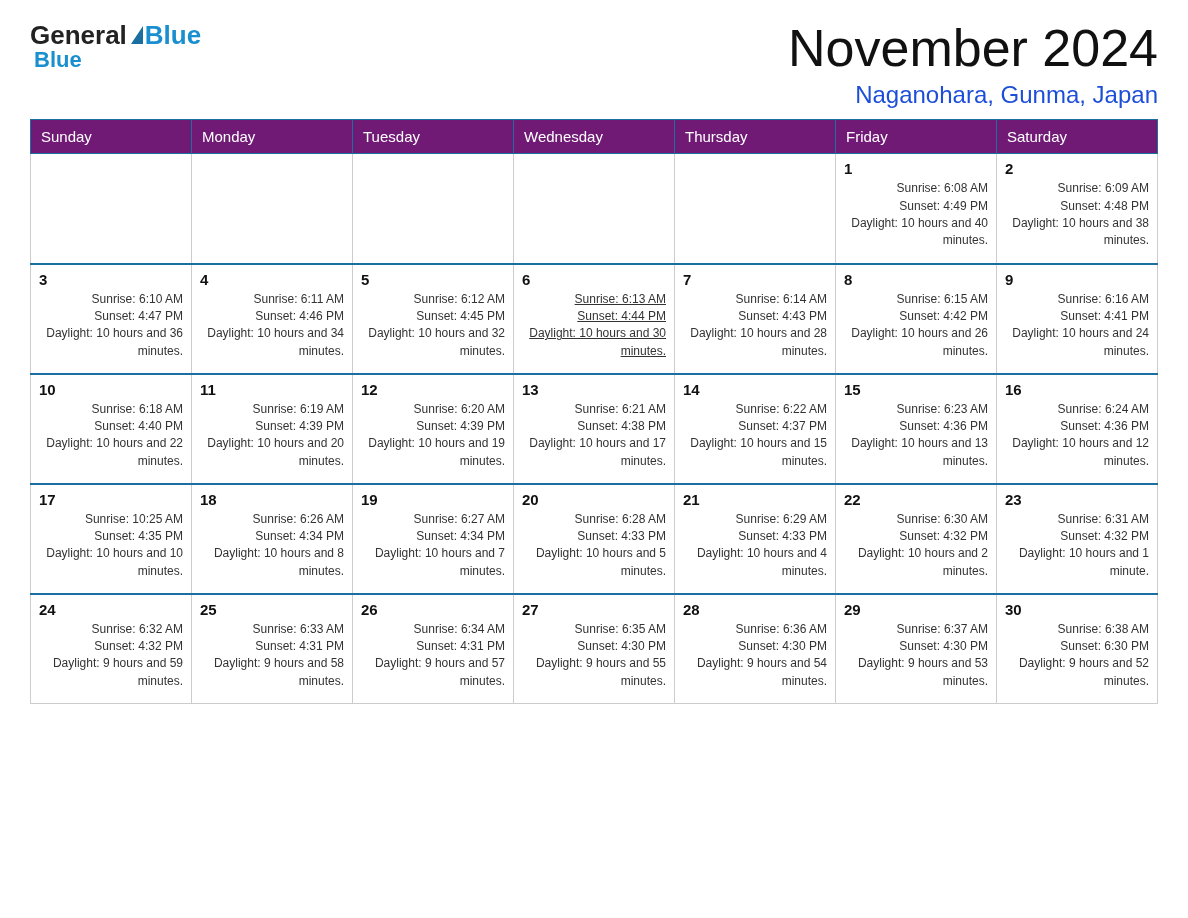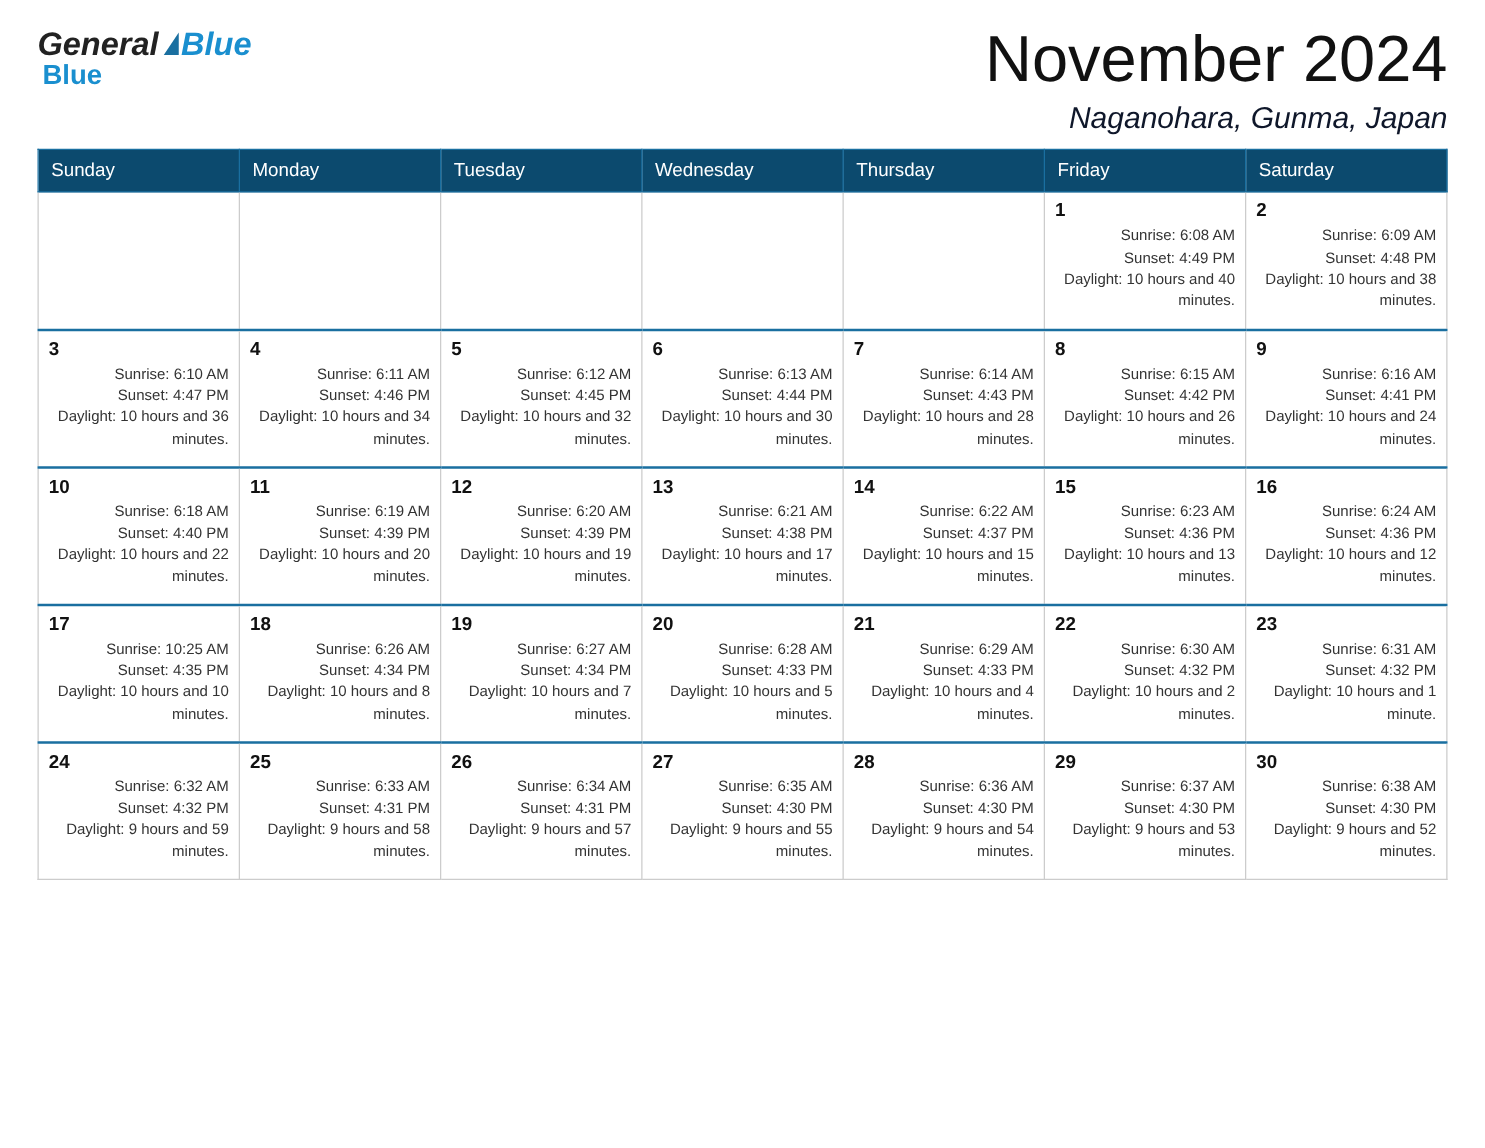--- a/index.html
+++ b/index.html
@@ -16,21 +16,20 @@
       margin-bottom: 10px;
     }
     .logo {
       display: flex;
       flex-direction: column;
       align-items: flex-start;
     }
     .logo-text {
       display: flex;
       align-items: center;
-      font-style: italic;
     }
     .logo-general {
       font-size: 26px;
       font-weight: bold;
       color: #222;
     }
     .logo-triangle {
       width: 0;
       height: 0;
       border-left: 12px solid transparent;
@@ -54,31 +53,30 @@
       text-align: right;
     }
     .month-title {
       font-size: 52px;
       font-weight: normal;
       color: #111;
       line-height: 1.1;
     }
     .location-title {
       font-size: 24px;
-      color: #0f172a;
+      color: #1d4ed8;
       margin-top: 4px;
-      font-style: italic;
     }
     .calendar {
       width: 100%;
       border-collapse: collapse;
       margin-top: 10px;
     }
     .calendar th {
-      background: #0c4a6e;
+      background: #701a75;
       color: #fff;
       font-size: 15px;
       font-weight: normal;
       padding: 8px 10px;
       text-align: left;
       border: 1px solid #1a6fa0;
     }
     .calendar td {
       vertical-align: top;
       padding: 6px 8px;
@@ -172,21 +170,21 @@
 Daylight: 10 hours and 34 minutes.</div>
         </td>
         <td>
           <span class="day-num">5</span>
           <div class="day-info" style="white-space: pre-line;">Sunrise: 6:12 AM
 Sunset: 4:45 PM
 Daylight: 10 hours and 32 minutes.</div>
         </td>
         <td>
           <span class="day-num">6</span>
-          <div class="day-info" style="white-space: pre-line;">Sunrise: 6:13 AM
+          <div class="day-info" style="white-space: pre-line; text-decoration: underline;">Sunrise: 6:13 AM
 Sunset: 4:44 PM
 Daylight: 10 hours and 30 minutes.</div>
         </td>
         <td>
           <span class="day-num">7</span>
           <div class="day-info" style="white-space: pre-line;">Sunrise: 6:14 AM
 Sunset: 4:43 PM
 Daylight: 10 hours and 28 minutes.</div>
         </td>
         <td>
@@ -323,18 +321,18 @@
         </td>
         <td>
           <span class="day-num">29</span>
           <div class="day-info" style="white-space: pre-line;">Sunrise: 6:37 AM
 Sunset: 4:30 PM
 Daylight: 9 hours and 53 minutes.</div>
         </td>
         <td>
           <span class="day-num">30</span>
           <div class="day-info" style="white-space: pre-line;">Sunrise: 6:38 AM
-Sunset: 4:30 PM
+Sunset: 6:30 PM
 Daylight: 9 hours and 52 minutes.</div>
         </td>
       </tr>
     </tbody>
 </table>
 
 </body></html>

